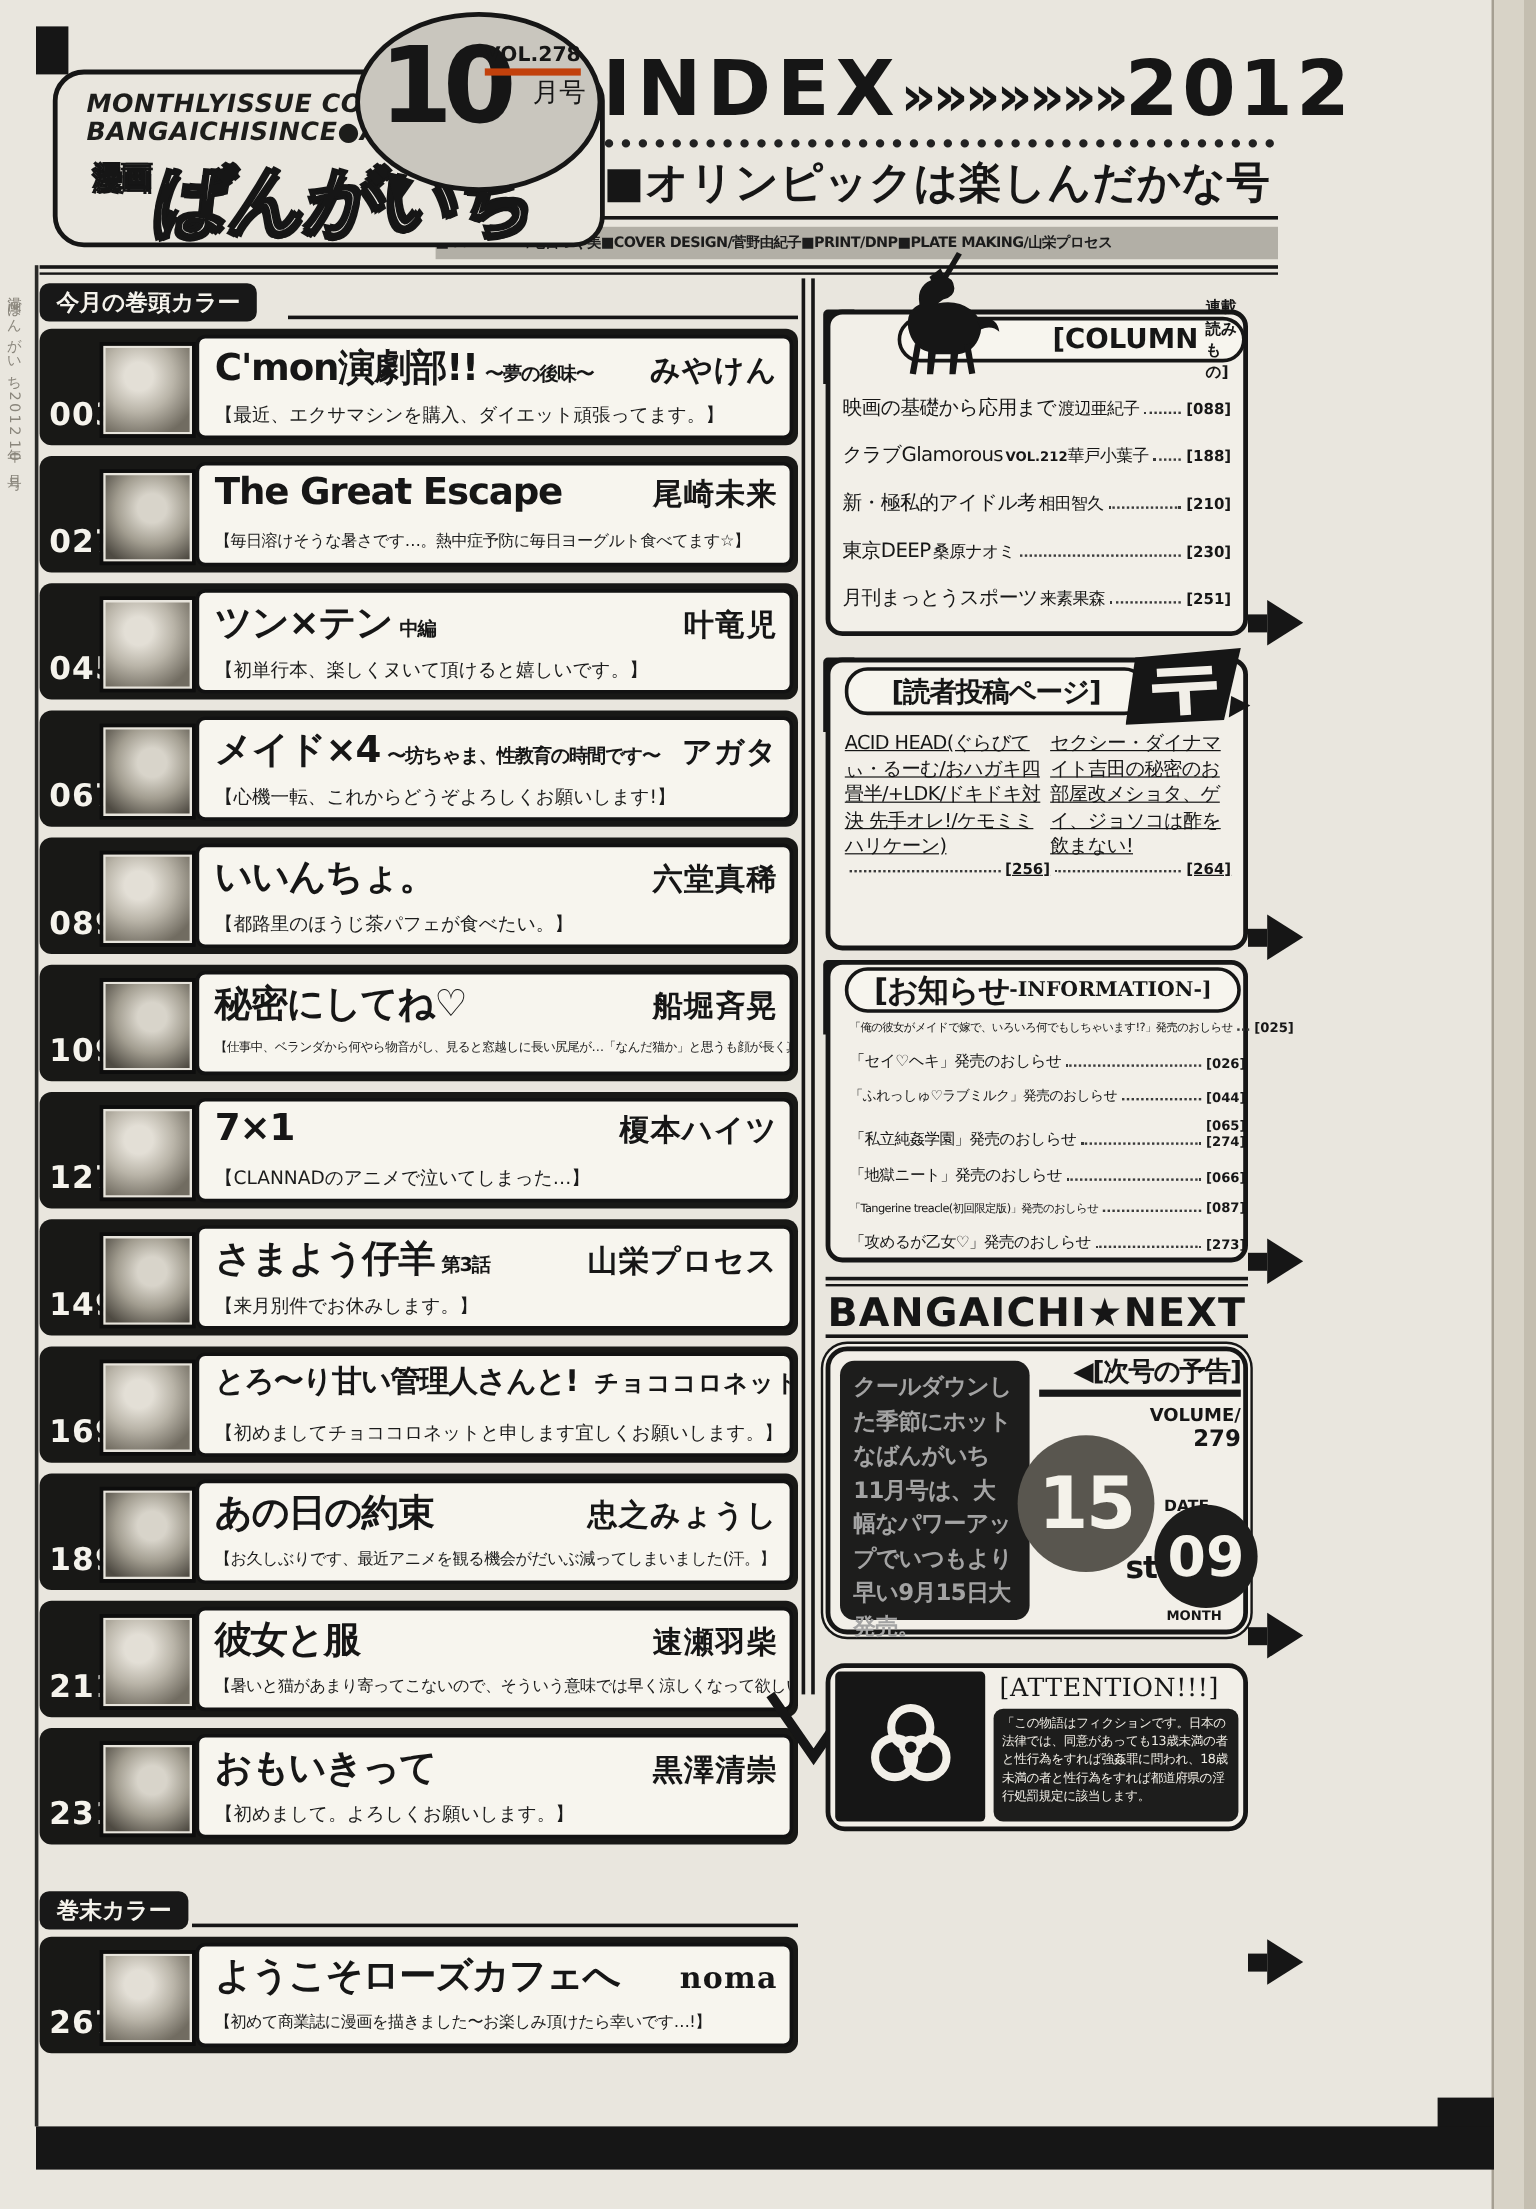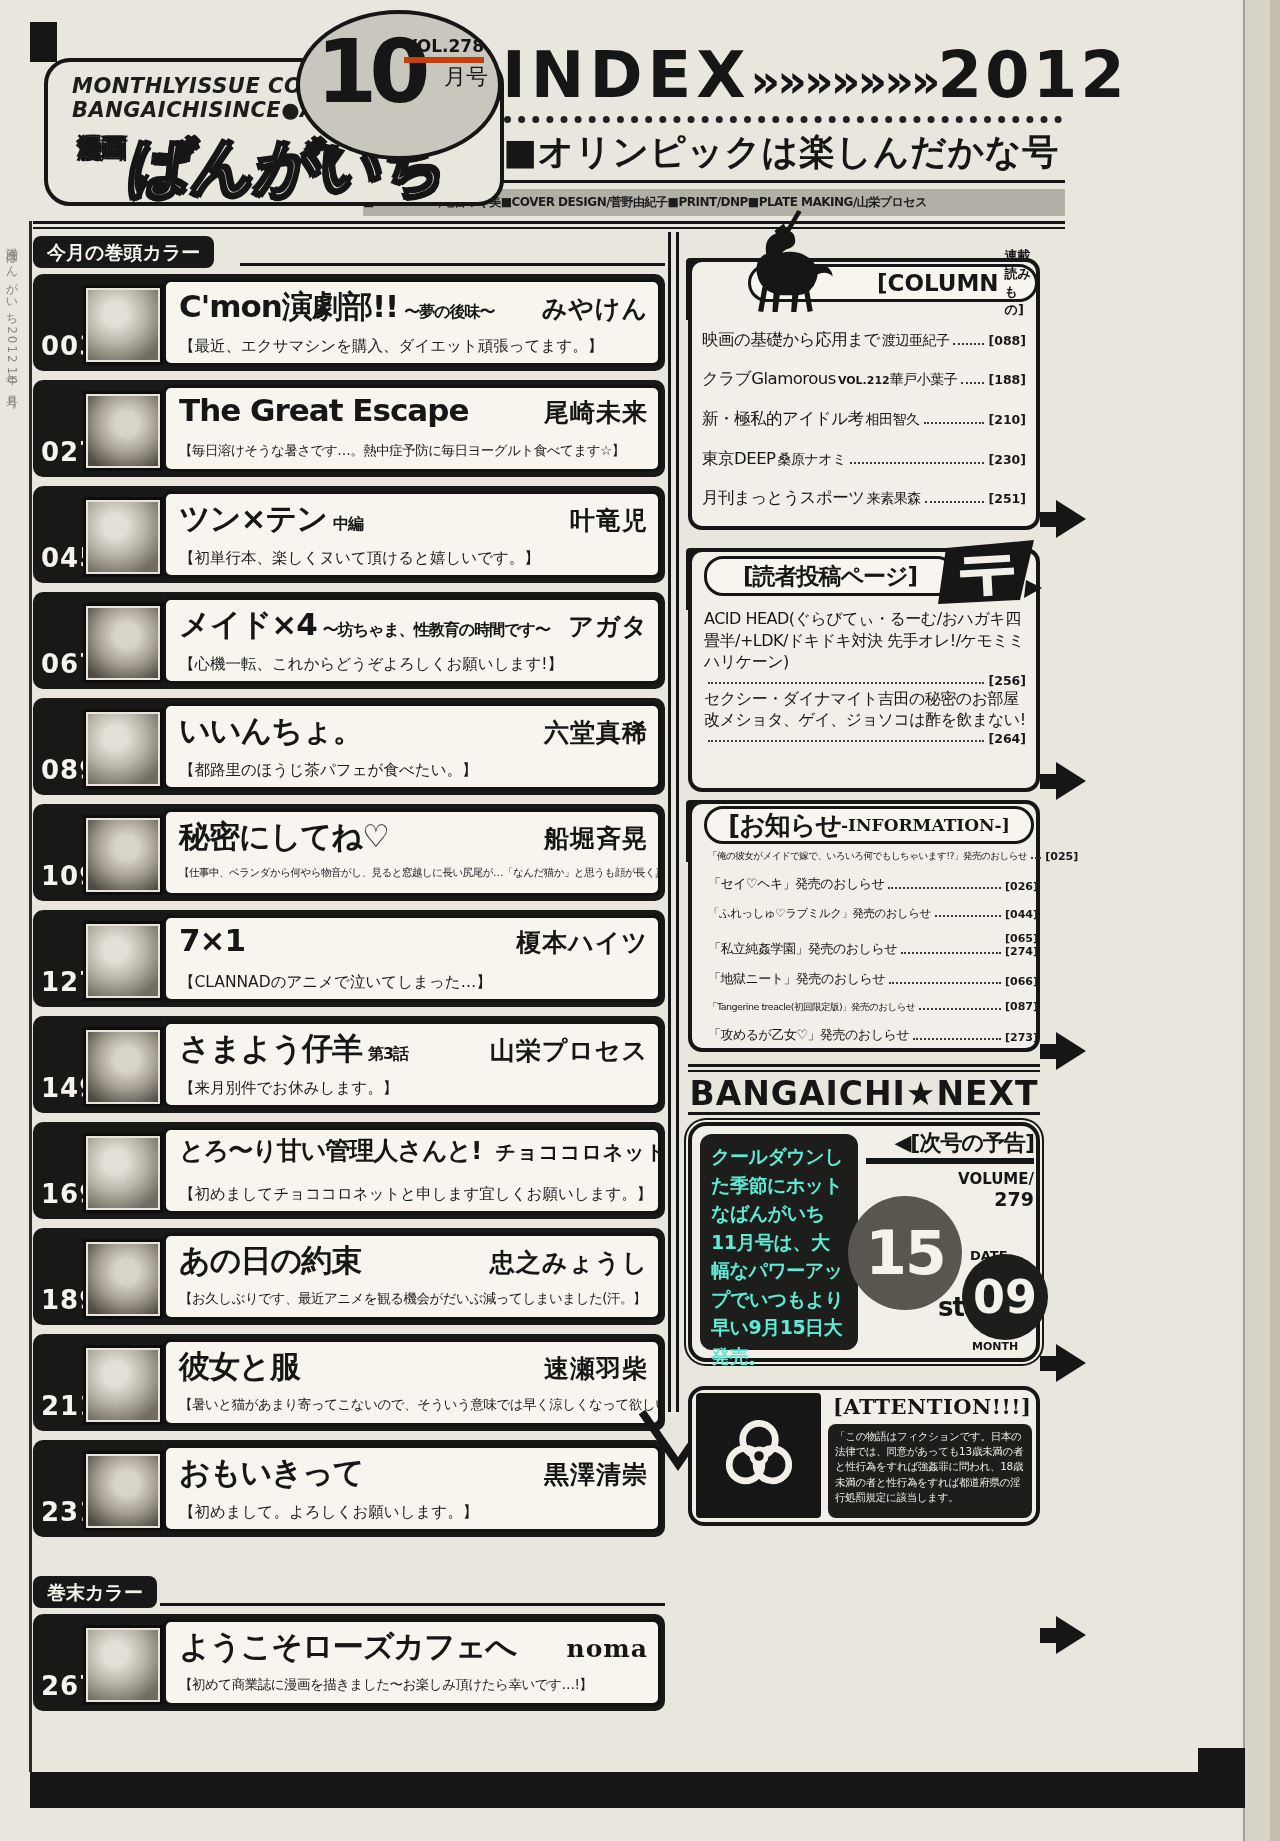--- a/index.html
+++ b/index.html
@@ -80,58 +80,58 @@
   .col-title{font-size:16.5px;font-weight:500;letter-spacing:-.5px;}
   .col-note{font-size:11px;font-weight:700;margin-left:2px;}
   .col-author{margin-left:auto;font-size:14px;letter-spacing:-.5px;}
   .col-page{font-size:12.5px;font-weight:700;}
 
   #reader-box{left:688px;top:548px;width:352px;height:244px;}
   #reader-deco{left:686px;top:548px;}
   #reader-pill{left:704px;top:556px;width:252px;height:40px;justify-content:center;}
   #reader-h{font-size:23px;font-weight:800;letter-spacing:-1px;}
   #postal-icon{left:938px;top:540px;width:104px;height:78px;z-index:6;}
-  #reader-items{left:704px;top:608px;width:322px;display:flex;flex-direction:column;}
+  #reader-items{left:704px;top:608px;width:322px;display:flex;flex-direction:row;text-decoration:underline;}
   .reader-text{font-size:16px;line-height:1.35;letter-spacing:-.5px;}
   .leader-row{display:flex;align-items:flex-end;}
   .pg{font-size:12.5px;font-weight:700;}
 
   #info-box{left:688px;top:800px;width:352px;height:252px;}
   #info-deco{left:686px;top:800px;}
   #info-pill{left:704px;top:806px;width:330px;height:38px;justify-content:center;}
   #info-h-left{font-size:26px;font-weight:900;letter-spacing:-1px;}
   #info-h-right{font-family:"DejaVu Serif",serif;font-size:17px;font-weight:700;}
   #info-rows{left:708px;top:850px;width:330px;height:194px;display:flex;flex-direction:column;justify-content:space-between;}
   .info-row{display:flex;align-items:flex-end;white-space:nowrap;}
   .info-text{letter-spacing:-.5px;}
   .info-text.t-m{font-size:13px;} .info-text.t-s{font-size:11.5px;} .info-text.t-xs{font-size:9.5px;}
   .info-page{font-size:11px;font-weight:700;white-space:pre-line;text-align:right;line-height:1.1;}
 
   #next-rule-a{left:688px;top:1064px;width:352px;height:3px;background:#161616;}
   #next-rule-b{left:688px;top:1070px;width:352px;height:2px;background:#161616;}
   #next-banner{left:688px;top:1074px;width:352px;text-align:center;font-size:33px;font-weight:800;letter-spacing:1px;white-space:nowrap;}
   #next-rule-c{left:688px;top:1112px;width:352px;height:3px;background:#161616;}
   #next-box{left:688px;top:1122px;width:352px;height:240px;border-radius:18px;box-shadow:0 0 0 2px #f2efe8,0 0 0 4px #161616;}
-  #next-blurb{left:700px;top:1134px;width:158px;height:216px;background:#1d1d1c;border-radius:12px;color:#5eead4;font-size:19px;font-weight:700;line-height:1.5;padding:8px 11px;box-sizing:border-box;letter-spacing:-.5px;}
+  #next-blurb{left:700px;top:1134px;width:158px;height:216px;background:#1d1d1c;border-radius:12px;color:#a3a3a3;font-size:19px;font-weight:700;line-height:1.5;padding:8px 11px;box-sizing:border-box;letter-spacing:-.5px;}
   #next-label{left:862px;top:1128px;width:172px;text-align:right;font-size:22px;font-weight:800;letter-spacing:-1px;white-space:nowrap;}
   #next-label-rule{left:866px;top:1158px;width:168px;height:6px;background:#161616;}
   #next-volume{left:928px;top:1170px;width:106px;text-align:right;font-size:15px;font-weight:700;line-height:1.2;}
   #next-volume-num{font-size:19px;font-weight:800;}
   #circle-date{left:848px;top:1196px;width:114px;height:114px;border-radius:50%;background:#59564f;display:flex;align-items:center;justify-content:center;z-index:5;}
   #circle-date span{color:#f4f2ea;font-size:60px;font-weight:900;letter-spacing:-2px;}
   #date-label{left:970px;top:1248px;font-size:13px;font-weight:800;}
   #stores-top{left:974px;top:1266px;font-size:21px;font-weight:900;}
   #stores-bottom{left:938px;top:1292px;font-size:26px;font-weight:900;letter-spacing:-1px;}
   #circle-month{left:962px;top:1254px;width:86px;height:86px;border-radius:50%;background:#1d1d1c;display:flex;align-items:center;justify-content:center;z-index:6;}
   #circle-month span{color:#f4f2ea;font-size:46px;font-weight:900;}
   #month-label{left:972px;top:1340px;font-size:11px;font-weight:800;z-index:7;}
 
   #attention-box{left:688px;top:1386px;width:352px;height:140px;border-radius:16px;}
   #biohazard-tile{left:696px;top:1393px;width:125px;height:125px;background:#161616;border-radius:4px;display:flex;align-items:center;justify-content:center;z-index:6;}
-  #attention-h{left:833px;top:1394px;font-family:"DejaVu Serif",serif;font-size:21px;font-weight:700;letter-spacing:.5px;}
+  #attention-h{left:833px;top:1394px;font-family:"DejaVu Serif",serif;font-size:21px;font-weight:400;letter-spacing:.5px;}
   #attention-body{left:828px;top:1424px;width:204px;height:94px;background:#1d1d1c;border-radius:8px;color:#efece4;font-size:10.5px;line-height:1.45;padding:5px 7px;box-sizing:border-box;letter-spacing:-.3px;}
 
   
   .r-arrow{display:flex;align-items:center;z-index:7;}
   .r-arrow .bar{width:16px;height:15px;background:#161616;}
   .r-arrow .tri{width:0;height:0;border-left:30px solid #161616;border-top:19px solid transparent;border-bottom:19px solid transparent;}
   #arrow1{left:1040px;top:500px;} #arrow2{left:1040px;top:762px;} #arrow3{left:1040px;top:1032px;}
   #arrow4{left:1040px;top:1344px;} #arrow5{left:1040px;top:1616px;}
 
   

